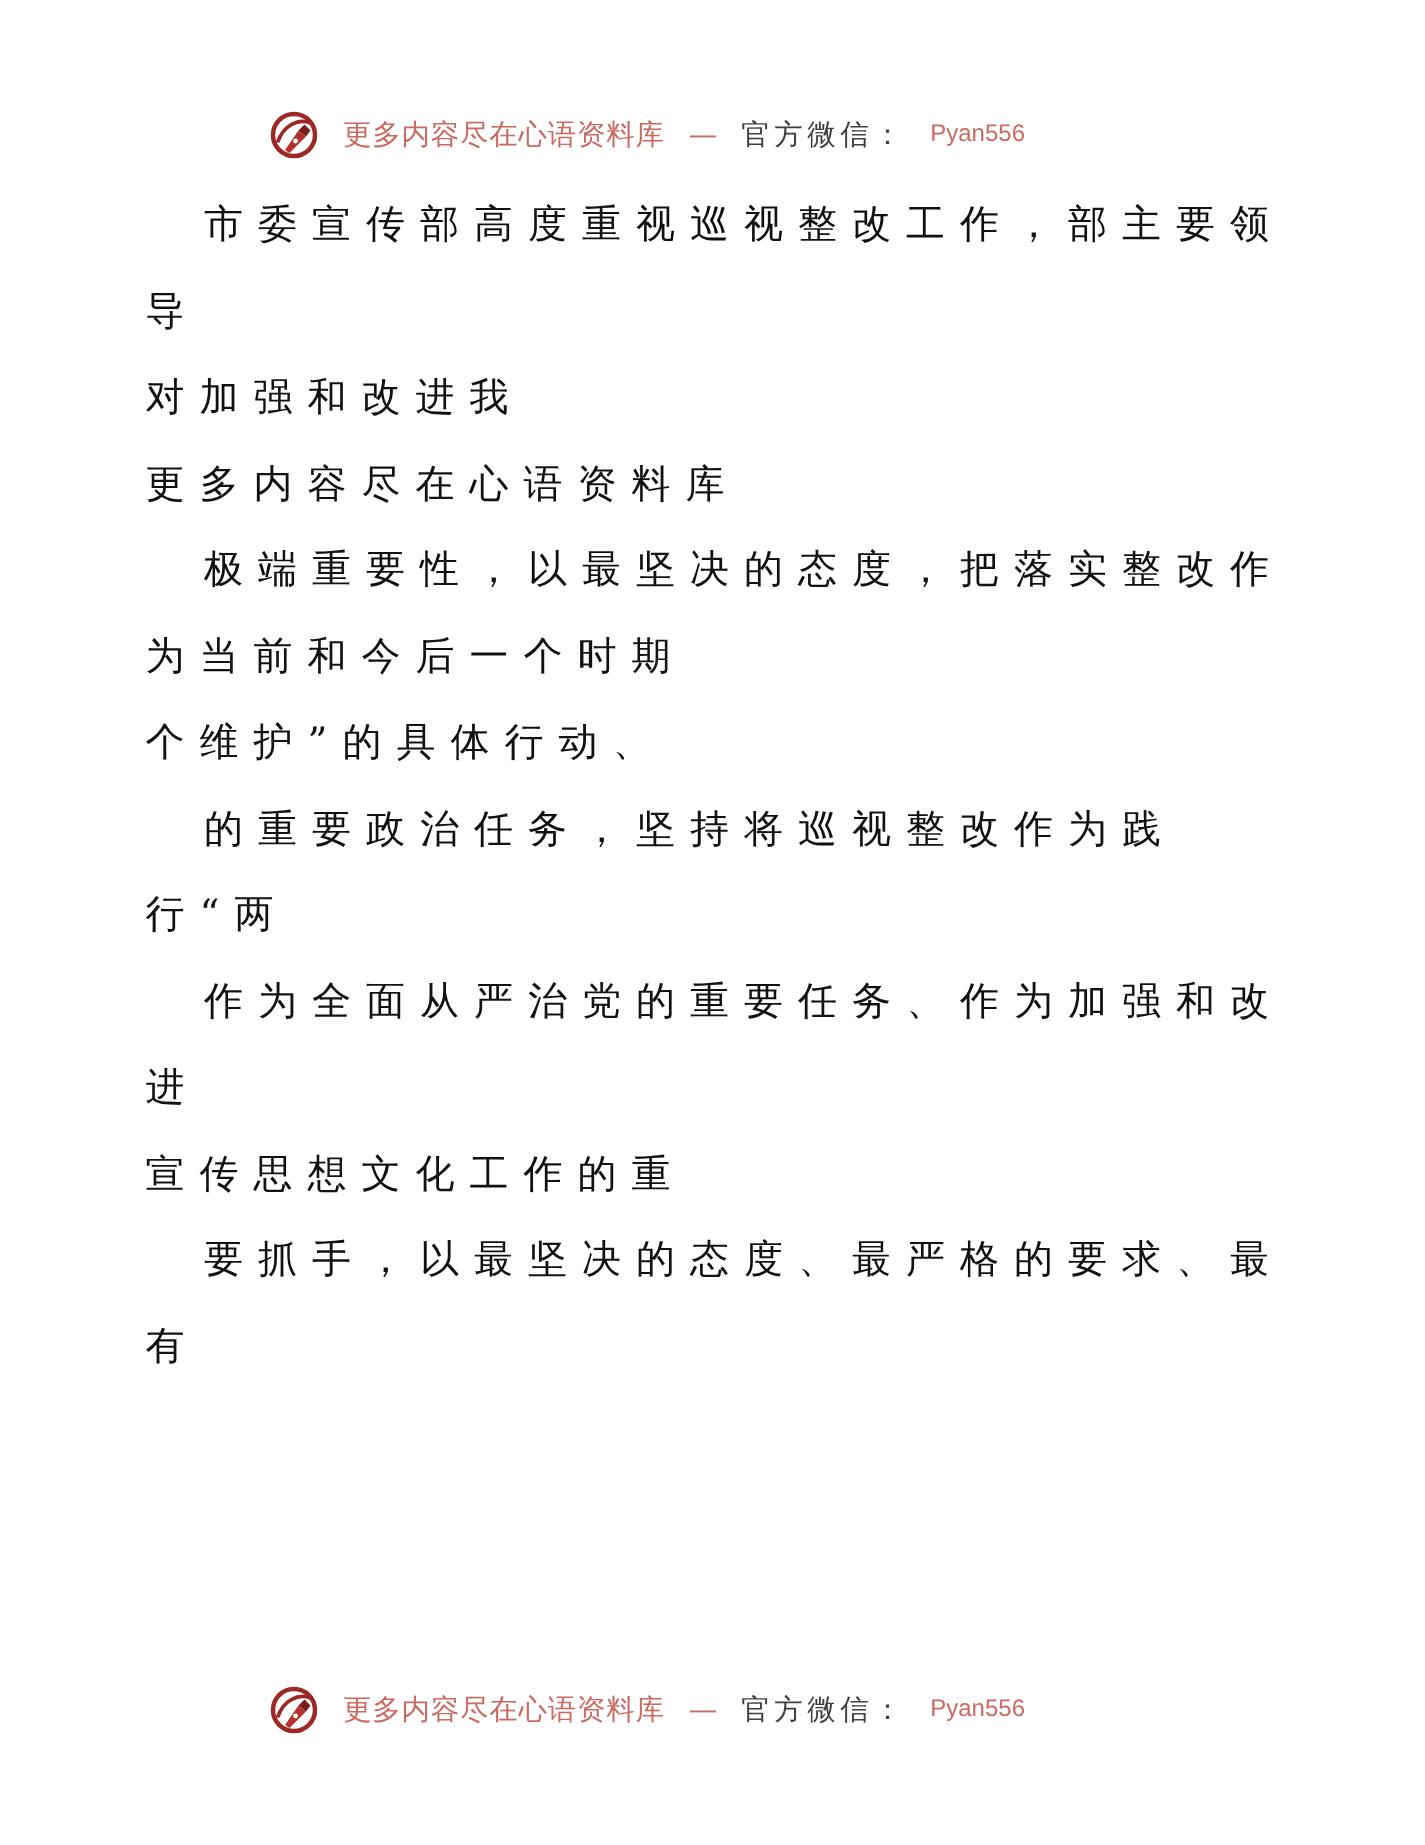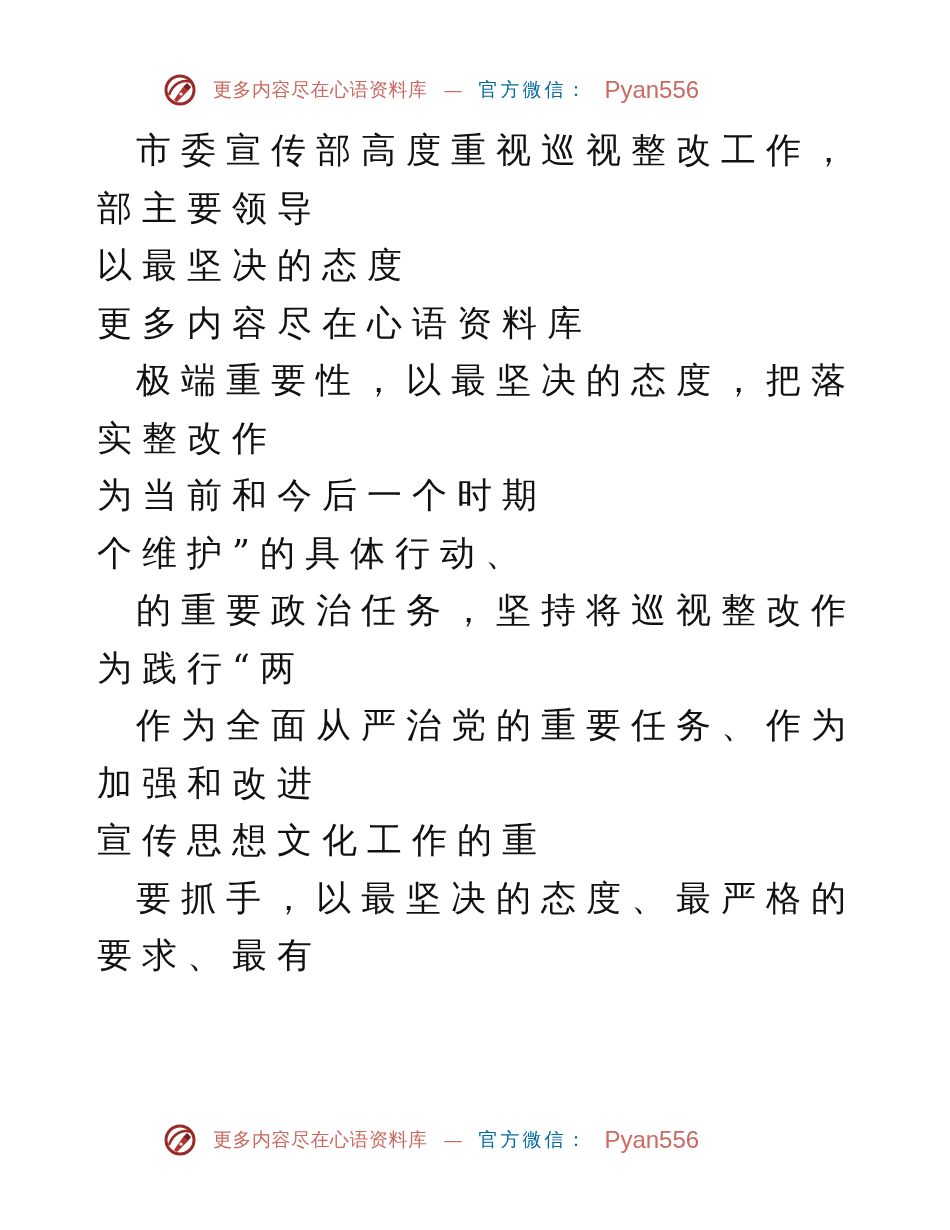--- a/index.html
+++ b/index.html
@@ -35,41 +35,41 @@
       color: #c96a63;
       font-size: 19px;
       letter-spacing: 0.5px;
       font-family: "DejaVu Serif", "Liberation Serif", serif;
     }
     .banner .dash {
       color: #c96a63;
       font-size: 19px;
     }
     .banner .grey-text {
-      color: #0369a1;
+      color: #404040;
       font-size: 19px;
       letter-spacing: 3px;
       font-family: "DejaVu Serif", "Liberation Serif", serif;
     }
     .banner .account {
       color: #c96a63;
-      font-size: 24px;
+      font-size: 16px;
       font-family: "Liberation Sans", "DejaVu Sans", sans-serif;
     }
 
     .content {
       position: absolute;
       left: 97px;
       top: 122px;
       width: 760px;
     }
     .para {
       margin: 0;
       padding: 0;
-      font-size: 35px;
+      font-size: 26px;
       line-height: 57.5px;
       color: #111111;
       letter-spacing: 10px;
       text-indent: 39px;
       word-break: break-all;
       white-space: normal;
     }
     .para .line {
       display: block;
     }
@@ -92,21 +92,21 @@
   </span>
   <span class="red-text">更多内容尽在心语资料库</span>
   <span class="dash">—</span>
   <span class="grey-text">官方微信：</span>
   <span class="account">Pyan556</span>
 </div>
 
 <div class="content">
   <p class="para">
     <span class="line">市委宣传部高度重视巡视整改工作，部主要领导</span>
-    <span class="line cont">以最坚决的态度</span>
+    <span class="line cont">对加强和改进我</span>
   </p>
   <p class="para">
     <span class="line cont">更多内容尽在心语资料库</span>
   </p>
   <p class="para">
     <span class="line">极端重要性，以最坚决的态度，把落实整改作</span>
     <span class="line cont">为当前和今后一个时期</span>
   </p>
   <p class="para">
     <span class="line cont">个维护”的具体行动、</span>

